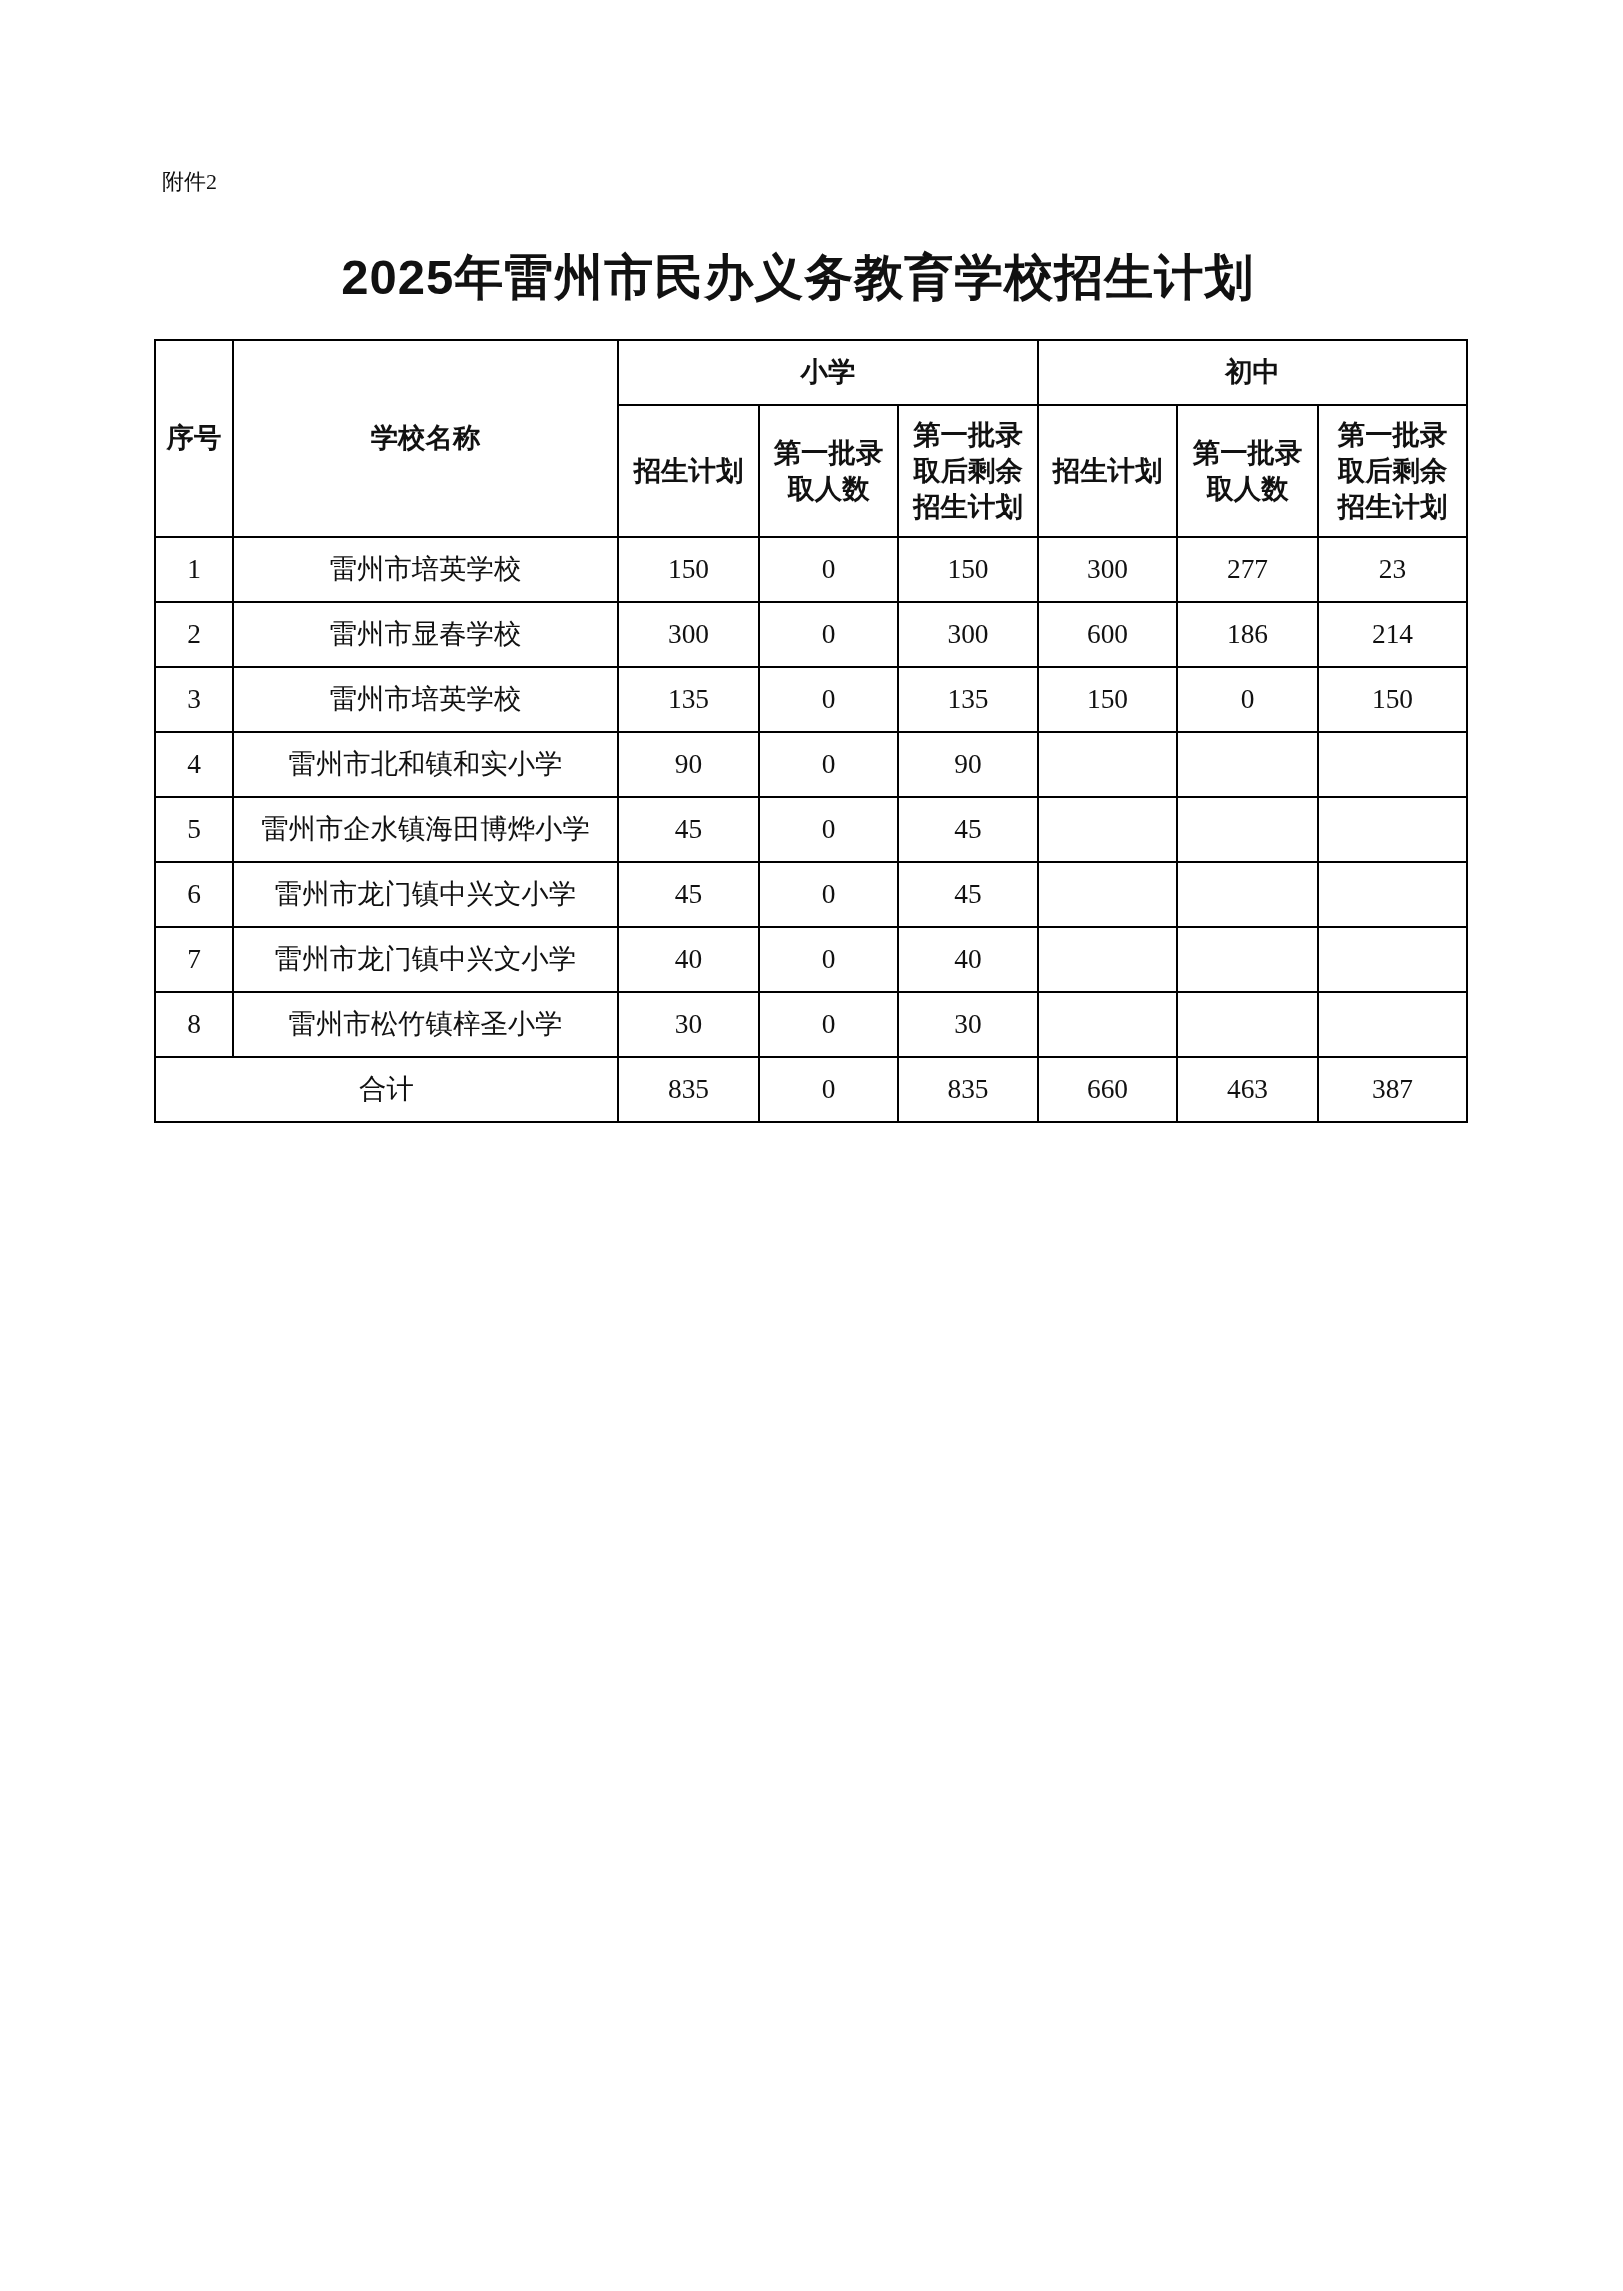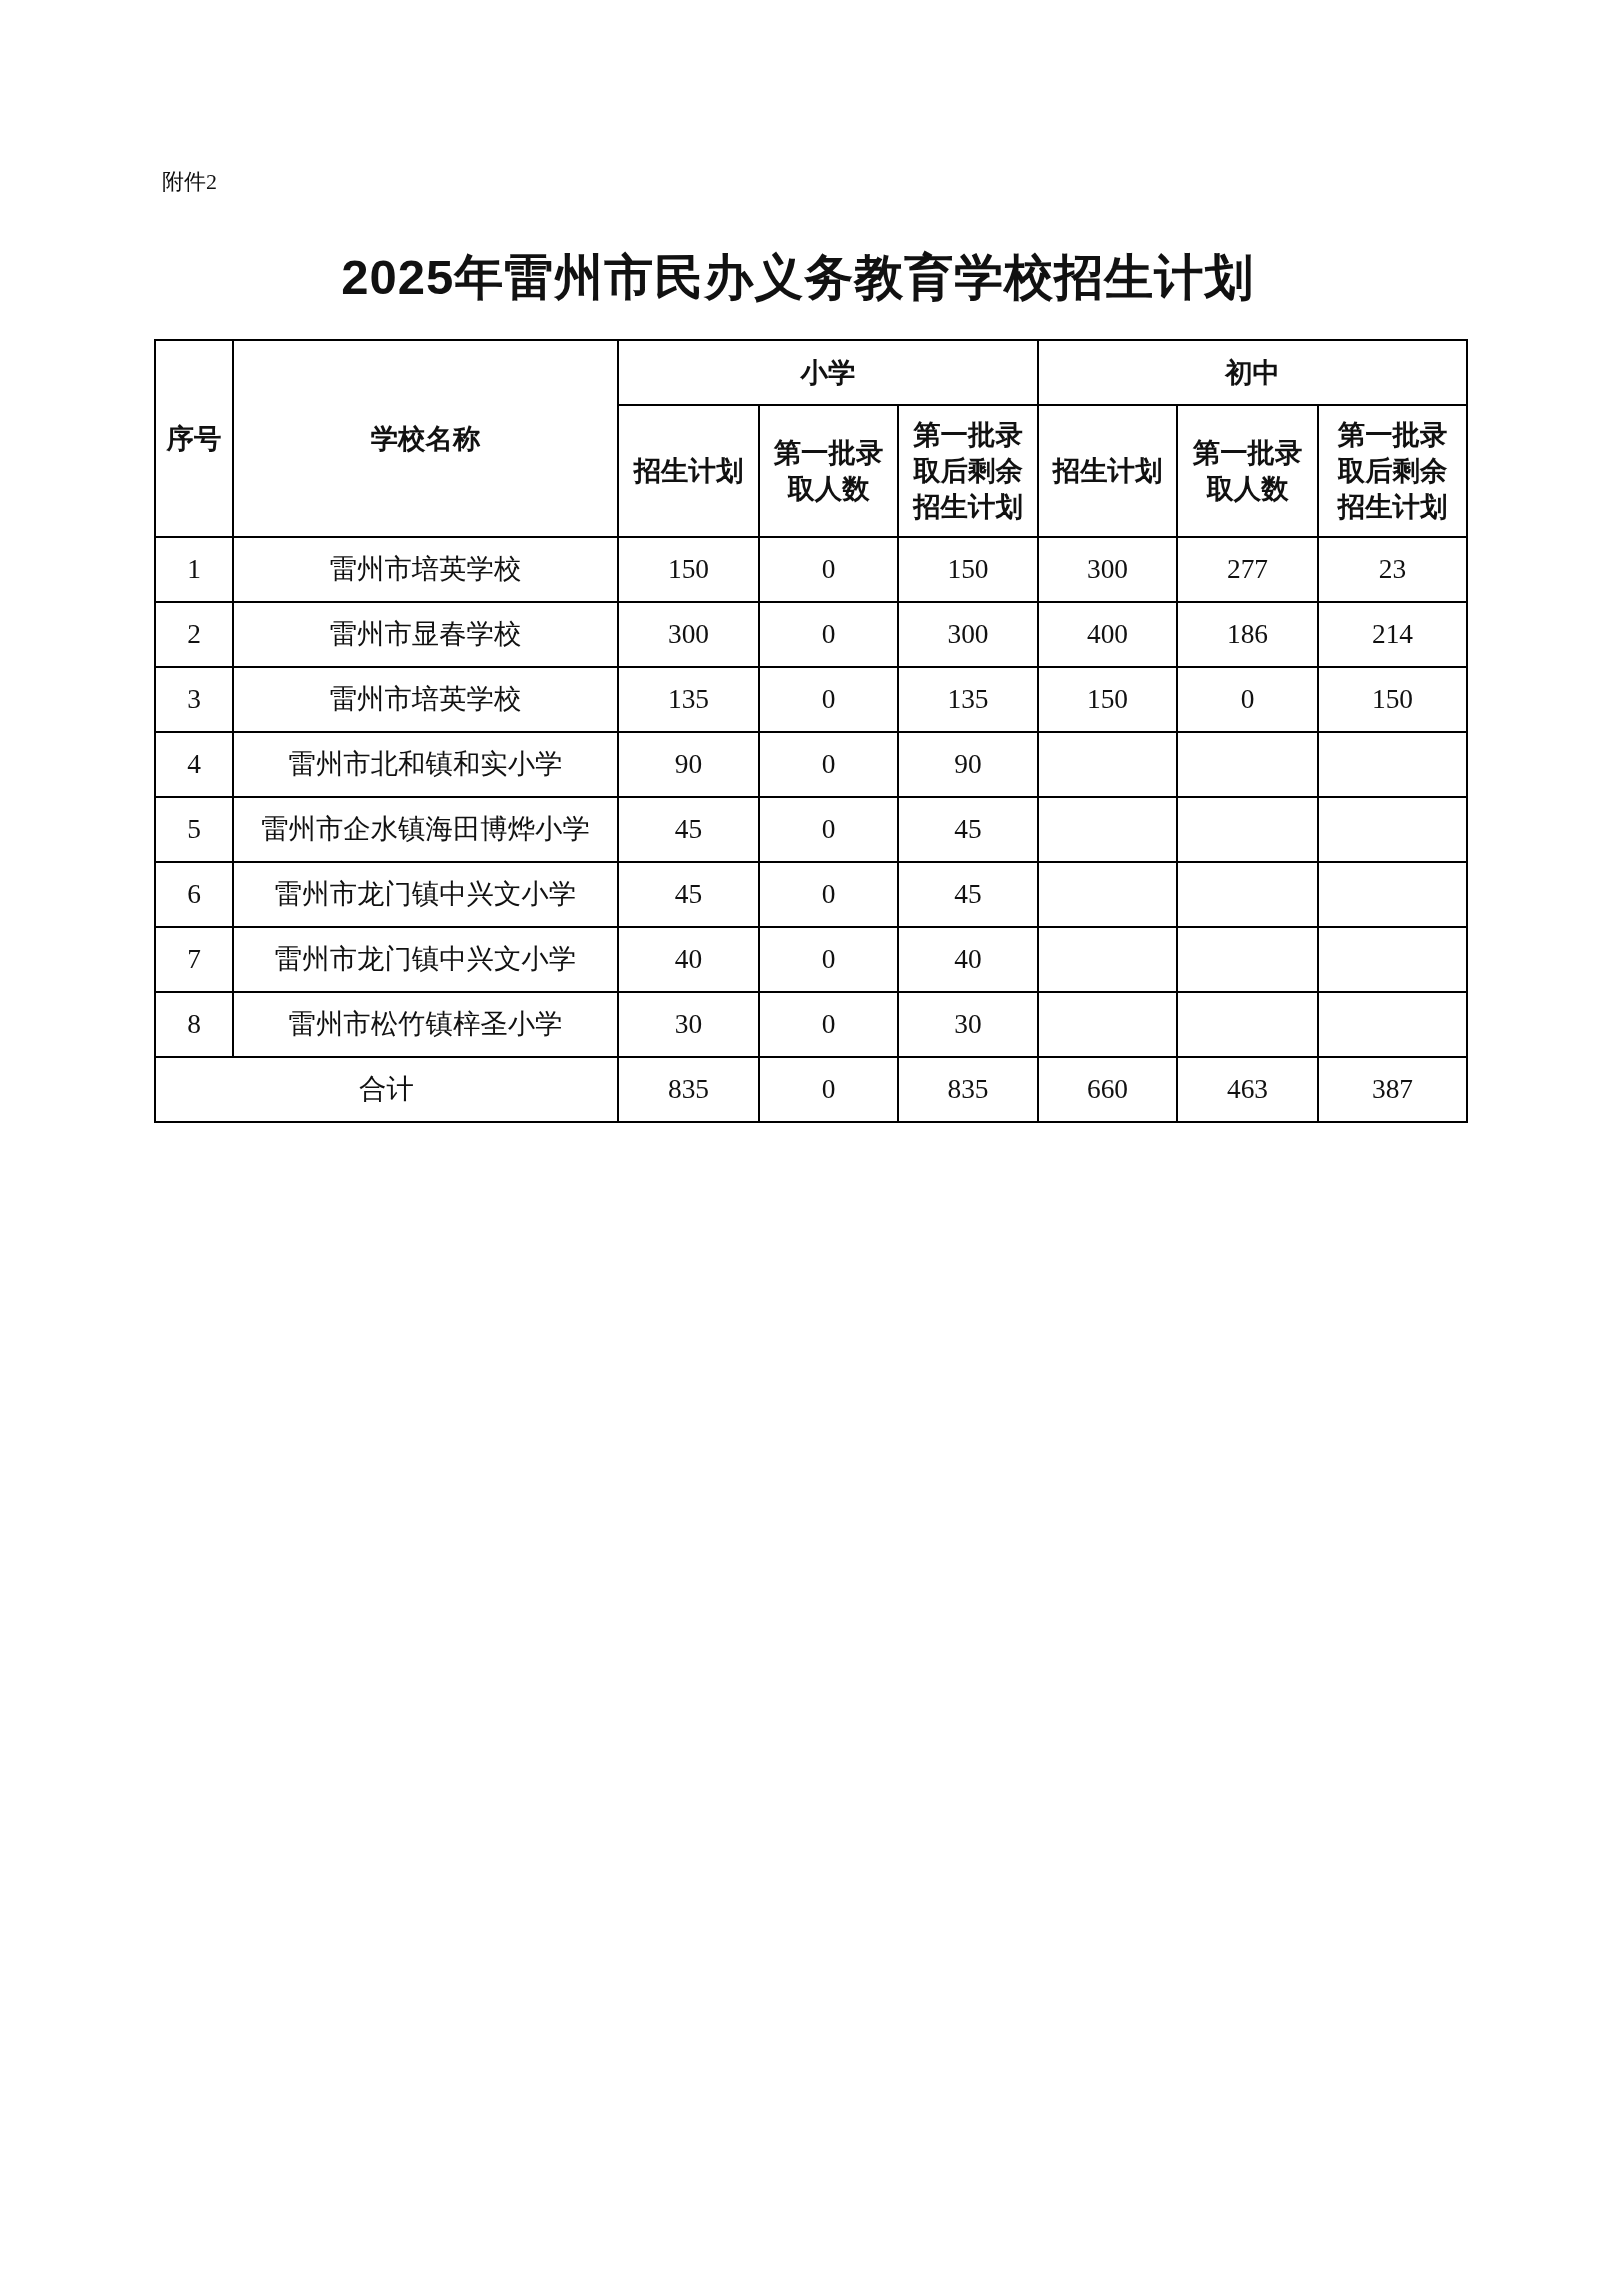--- a/index.html
+++ b/index.html
@@ -6,21 +6,21 @@
   body { width:1623px; height:2292px; position:relative; overflow:hidden;
          font-family:"Liberation Serif","DejaVu Serif",serif; color:#111; }
   .attach { position:absolute; left:162px; top:167px; font-size:22px; letter-spacing:0px; }
   .title { position:absolute; left:0; width:1623px; top:245px; text-align:center;
            font-family:"Liberation Sans","DejaVu Sans",sans-serif; font-size:49px;
            font-weight:bold; letter-spacing:1px; transform:translateX(-13.7px); }
   table.plan { position:absolute; left:154px; top:339px; border-collapse:collapse;
                table-layout:fixed; width:1313px; }
   table.plan td, table.plan th { border:2.9px solid #000; text-align:center; vertical-align:middle;
                padding:0; font-weight:normal; font-size:27.4px; line-height:35px; }
-  table.plan th { font-family:Liberation Sans, sans-serif; font-weight:bold; font-size:27.4px; }
+  table.plan th { font-family:Liberation Serif, serif; font-weight:bold; font-size:27.4px; }
   table.plan th.sub { line-height:36px; }
   table.plan { border:2.9px solid #000; }
   .r-top { height:65px; }
   .r-sub { height:132px; }
   .r-data { height:65px; }
 </style>
 </head>
 <body>
 
 <div class="attach">附件2</div>
@@ -62,21 +62,21 @@
     <td>300</td>
     <td>277</td>
     <td>23</td>
   </tr>
   <tr class="r-data">
     <td>2</td>
     <td>雷州市显春学校</td>
     <td>300</td>
     <td>0</td>
     <td>300</td>
-    <td>400</td>
+    <td>600</td>
     <td>186</td>
     <td>214</td>
   </tr>
   <tr class="r-data">
     <td>3</td>
     <td>雷州市培英学校</td>
     <td>135</td>
     <td>0</td>
     <td>135</td>
     <td>150</td>

